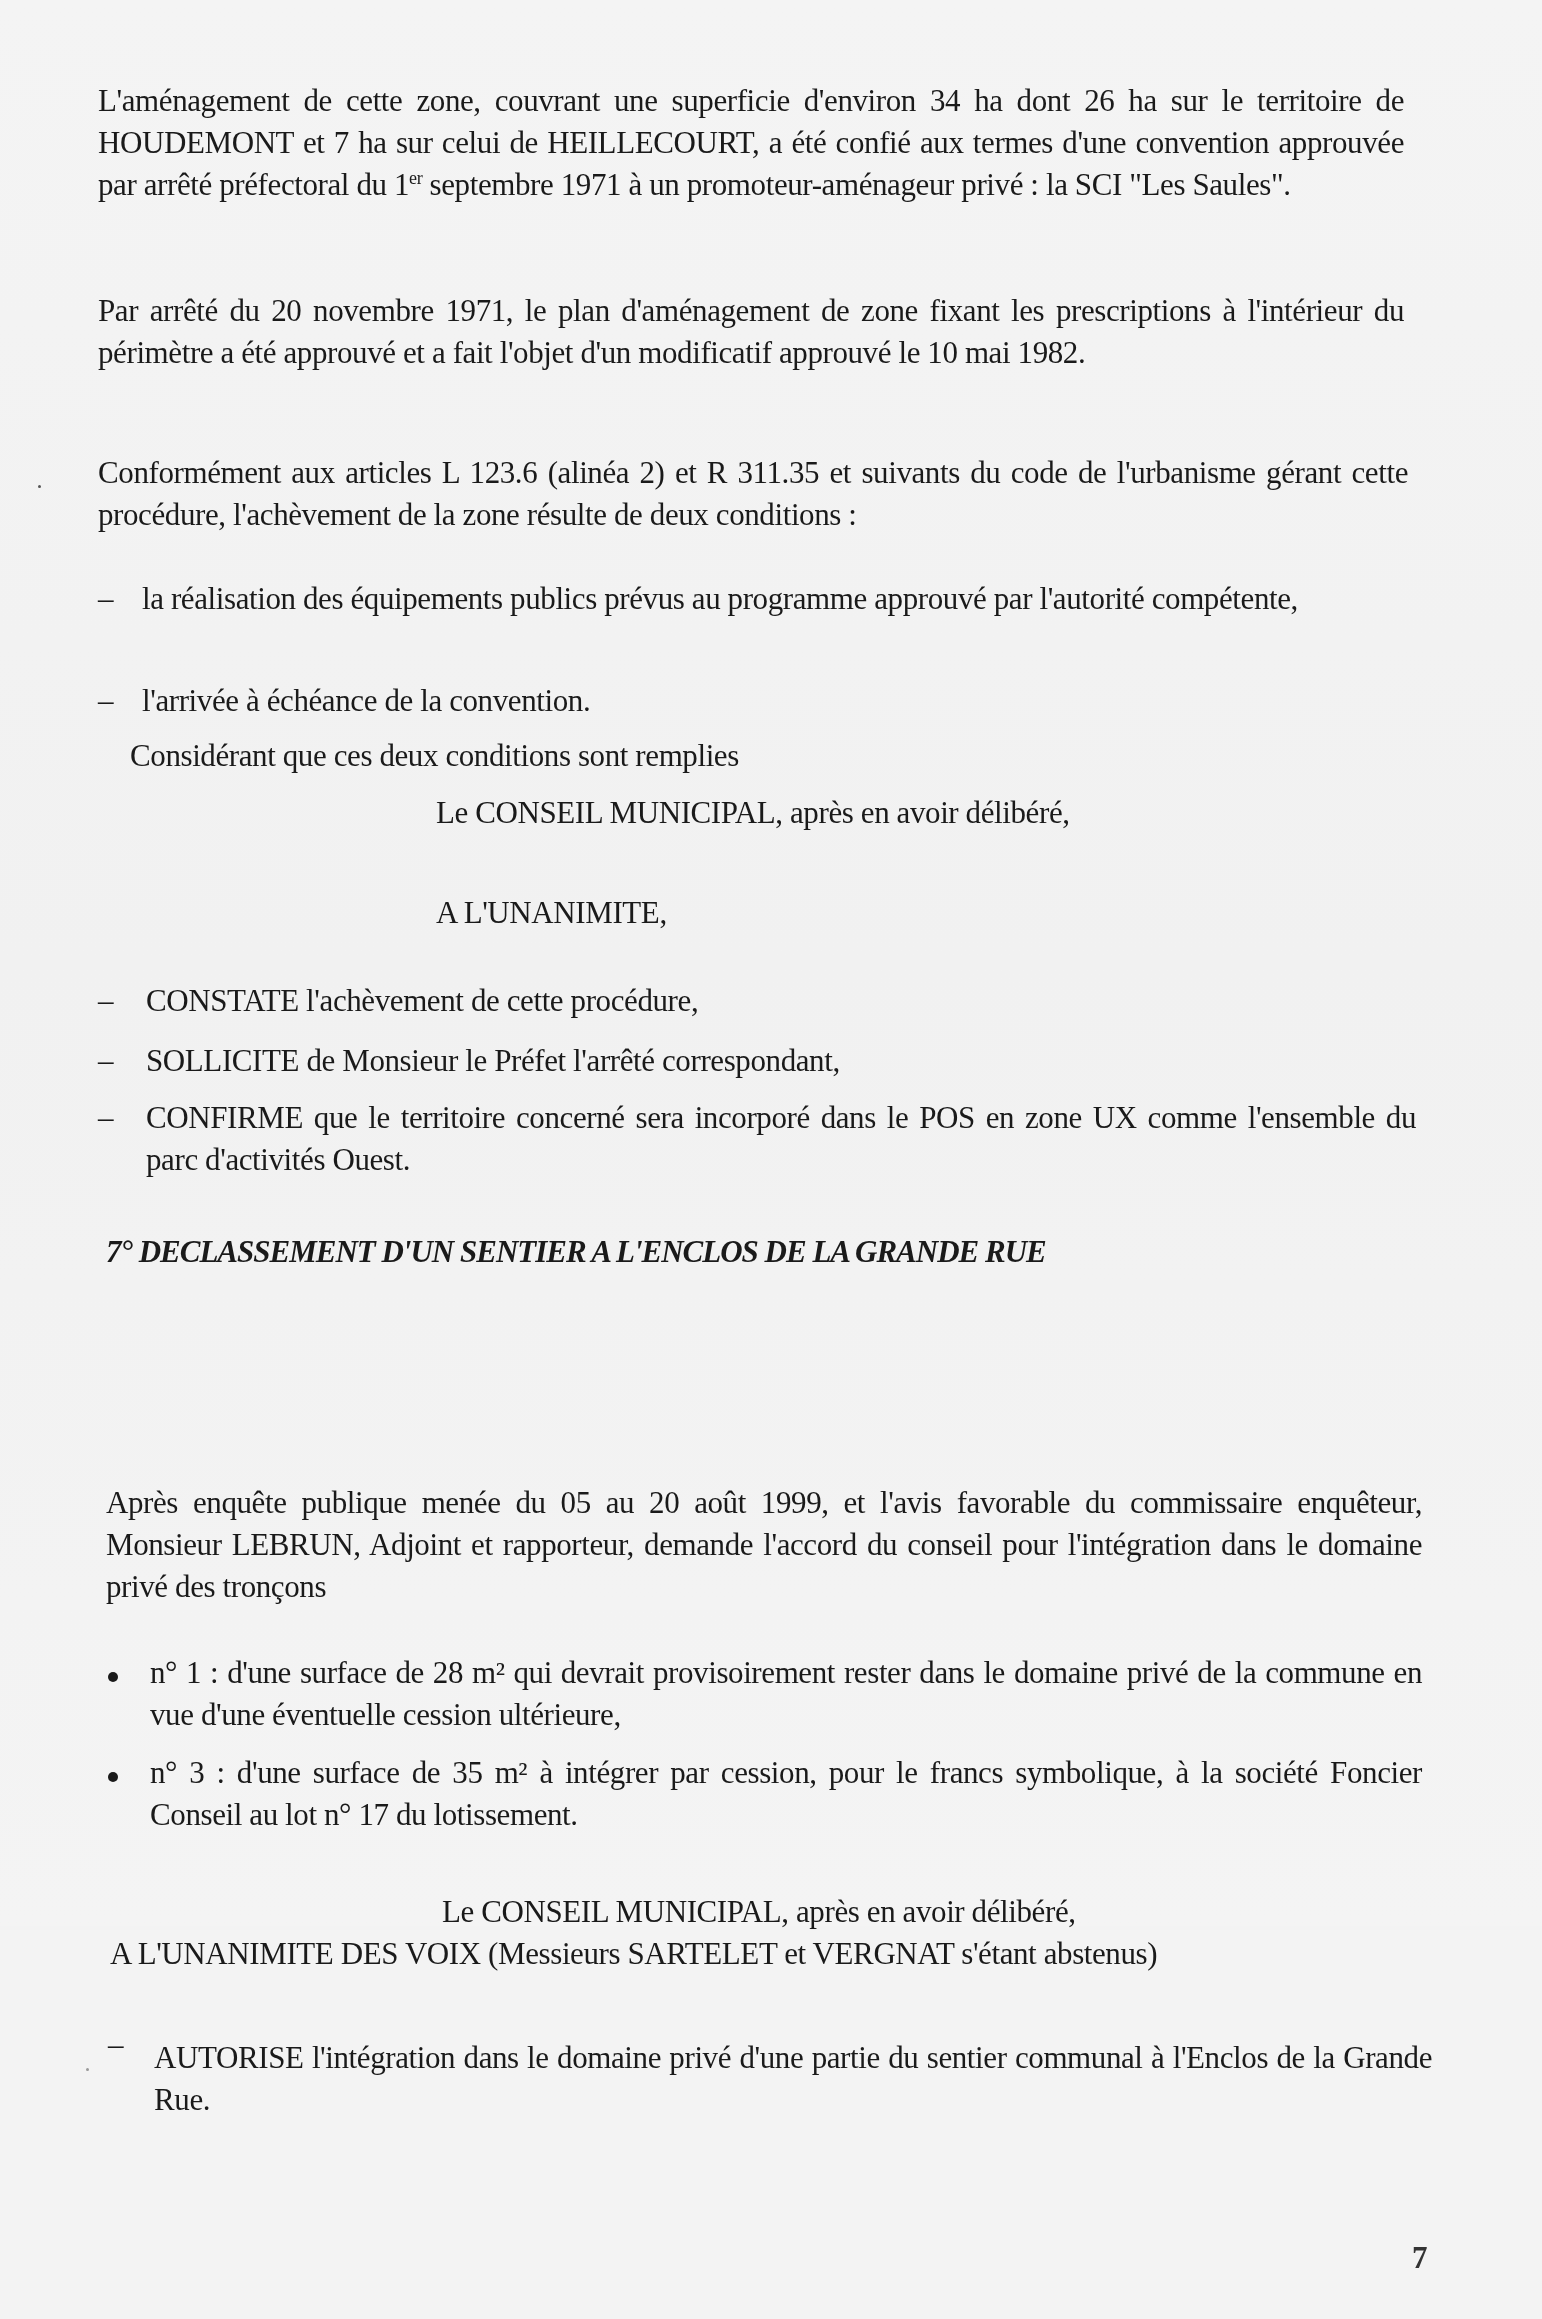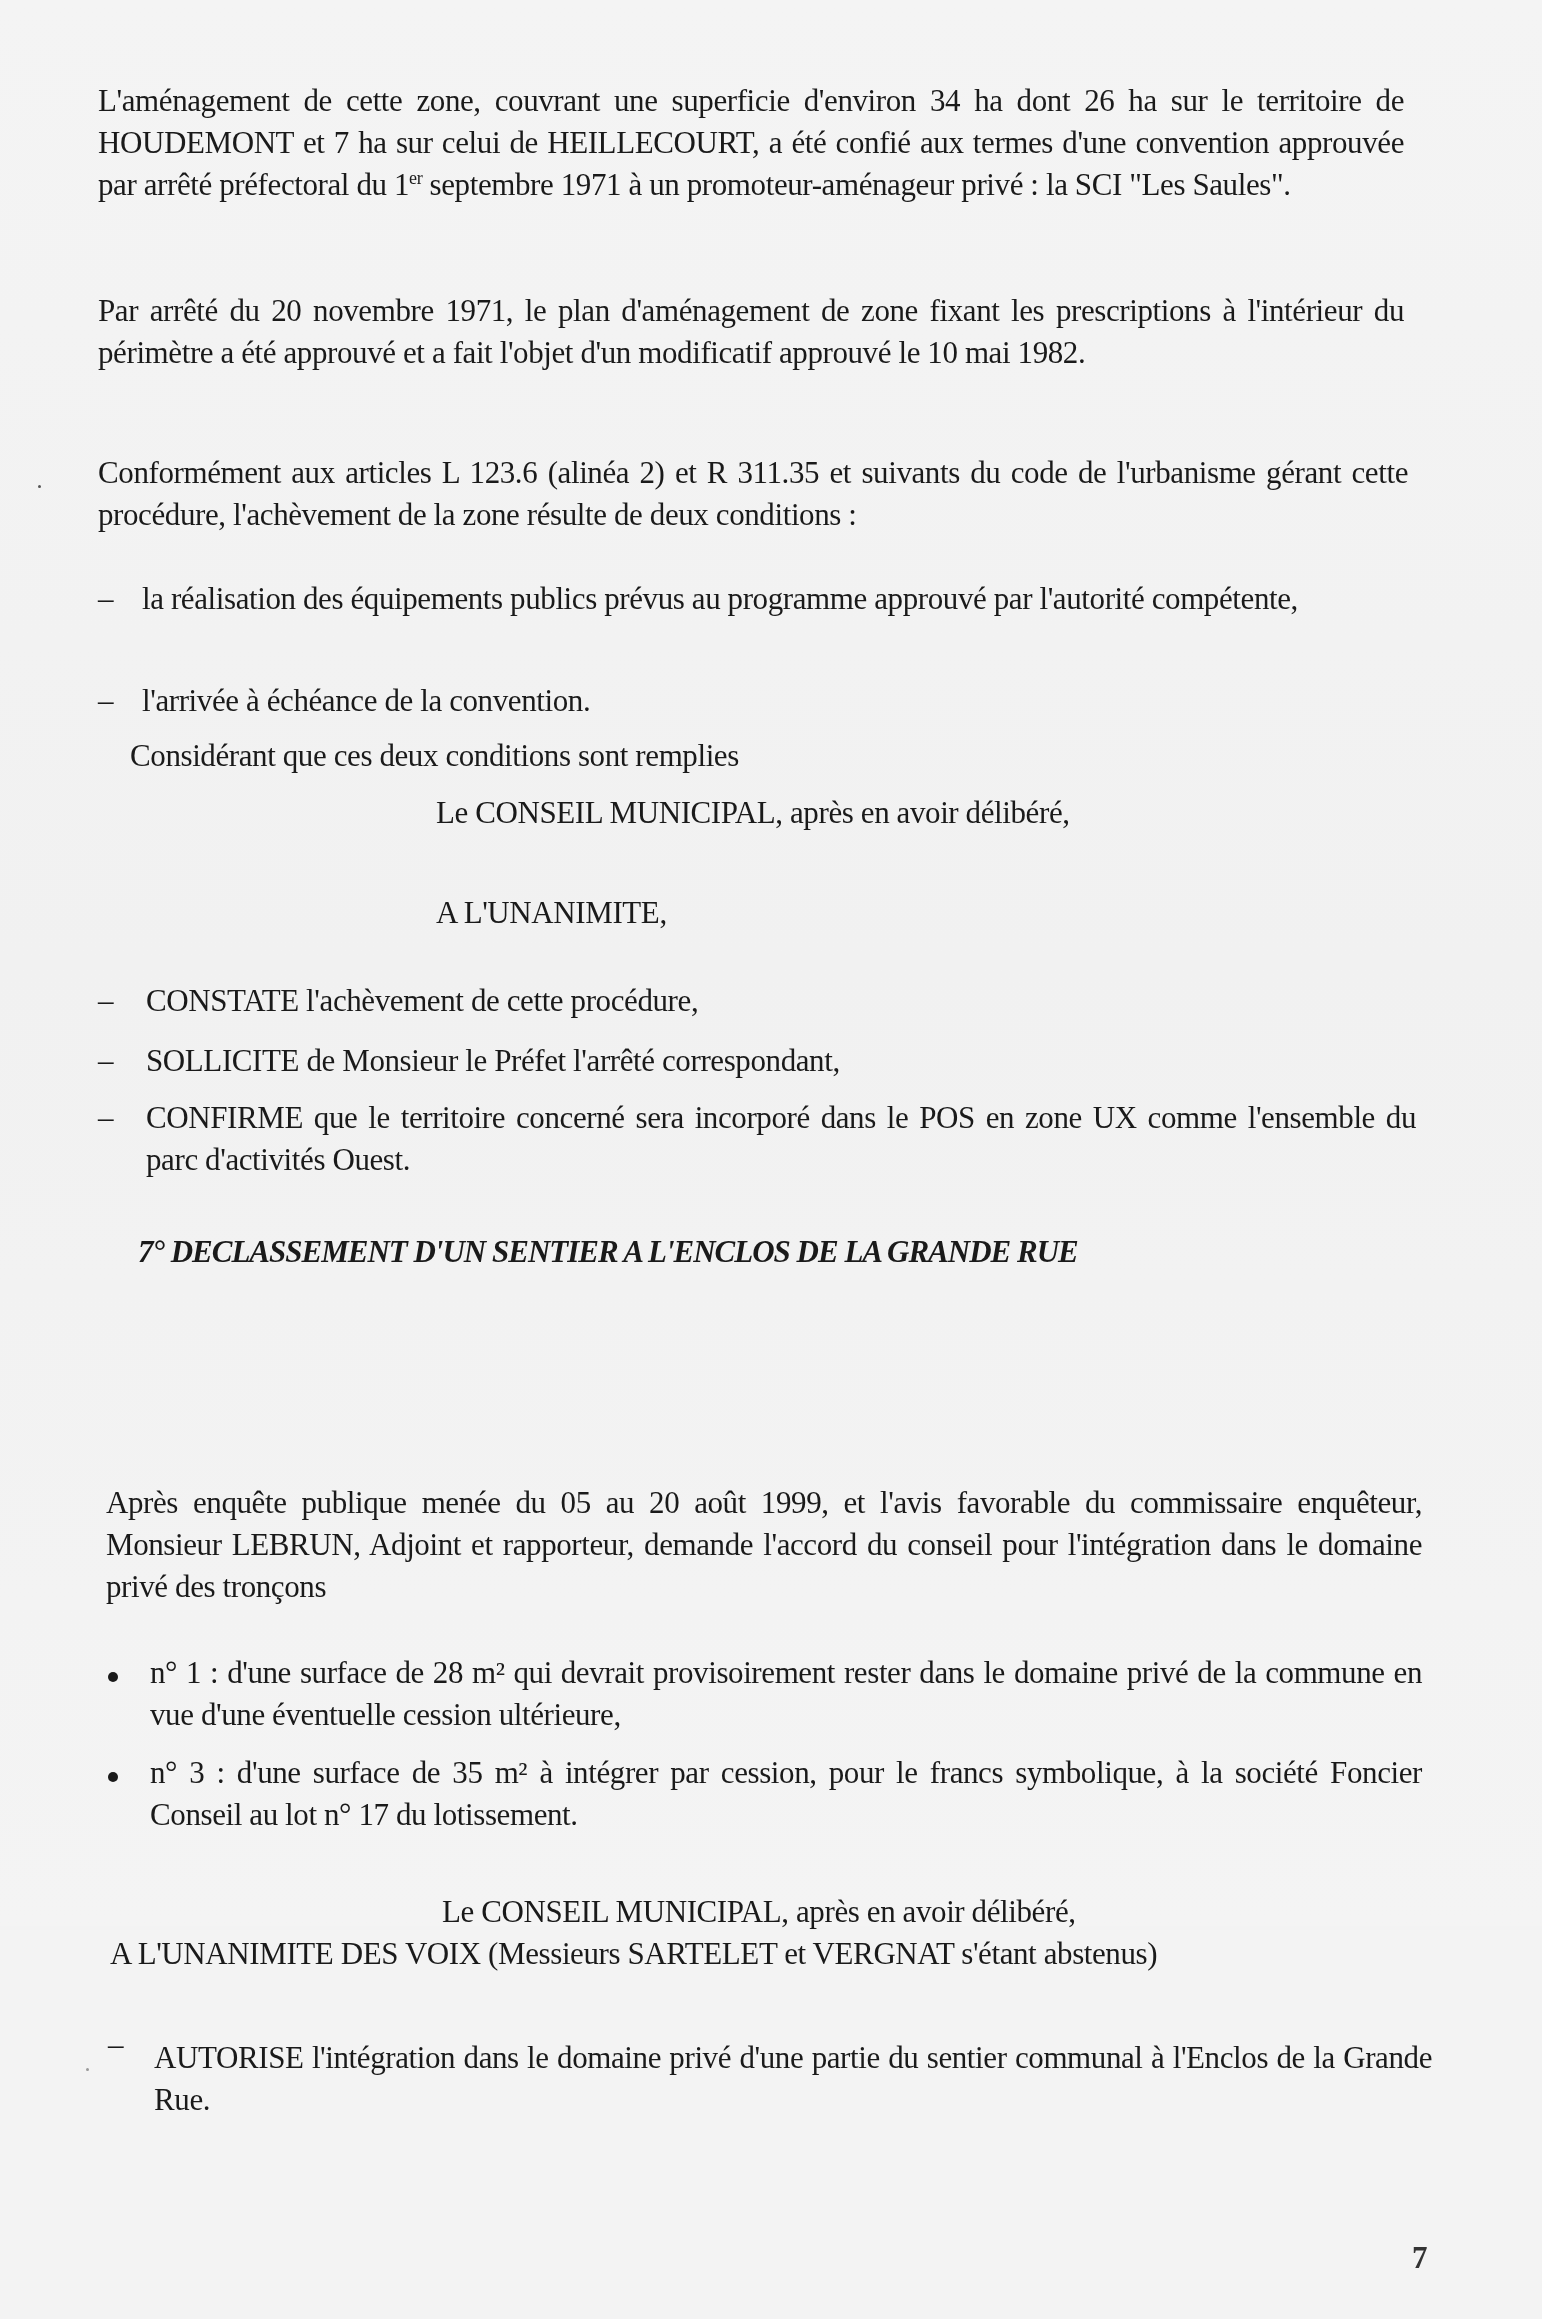--- a/index.html
+++ b/index.html
@@ -118,21 +118,21 @@
   </div>
   <div class="dash-item" style="left:98px; top:1040px; width:1318px;">
     <span class="marker" style="left:0;">–</span>
     <p style="margin:0 0 0 48px;">SOLLICITE de Monsieur le Préfet l'arrêté correspondant,</p>
   </div>
   <div class="dash-item" style="left:98px; top:1097px; width:1318px;">
     <span class="marker" style="left:0;">–</span>
     <p style="margin:0 0 0 48px;">CONFIRME que le territoire concerné sera incorporé dans le POS en zone UX comme l'ensemble du parc d'activités Ouest.</p>
   </div>
 
-  <div class="heading" style="left:106px; top:1234px;margin-left:32px;">7° DECLASSEMENT D'UN SENTIER A L'ENCLOS DE LA GRANDE RUE</div>
+  <div class="heading" style="left:106px; top:1234px;">7° DECLASSEMENT D'UN SENTIER A L'ENCLOS DE LA GRANDE RUE</div>
 
 
   <div class="block" style="left:106px; top:1482px; width:1316px;">
     <p>Après enquête publique menée du 05 au 20 août 1999, et l'avis favorable du commissaire enquêteur, Monsieur LEBRUN, Adjoint et rapporteur, demande l'accord du conseil pour l'intégration dans le domaine privé des tronçons</p>
   </div>
 
   <div class="bullet-item" style="left:106px; top:1652px; width:1316px;">
     <span class="bullet-dot" style="left:2px; top:20px;"></span>
     <p style="margin:0 0 0 44px;">n° 1 : d'une surface de 28 m² qui devrait provisoirement rester dans le domaine privé de la commune en vue d'une éventuelle cession ultérieure,</p>
   </div>

